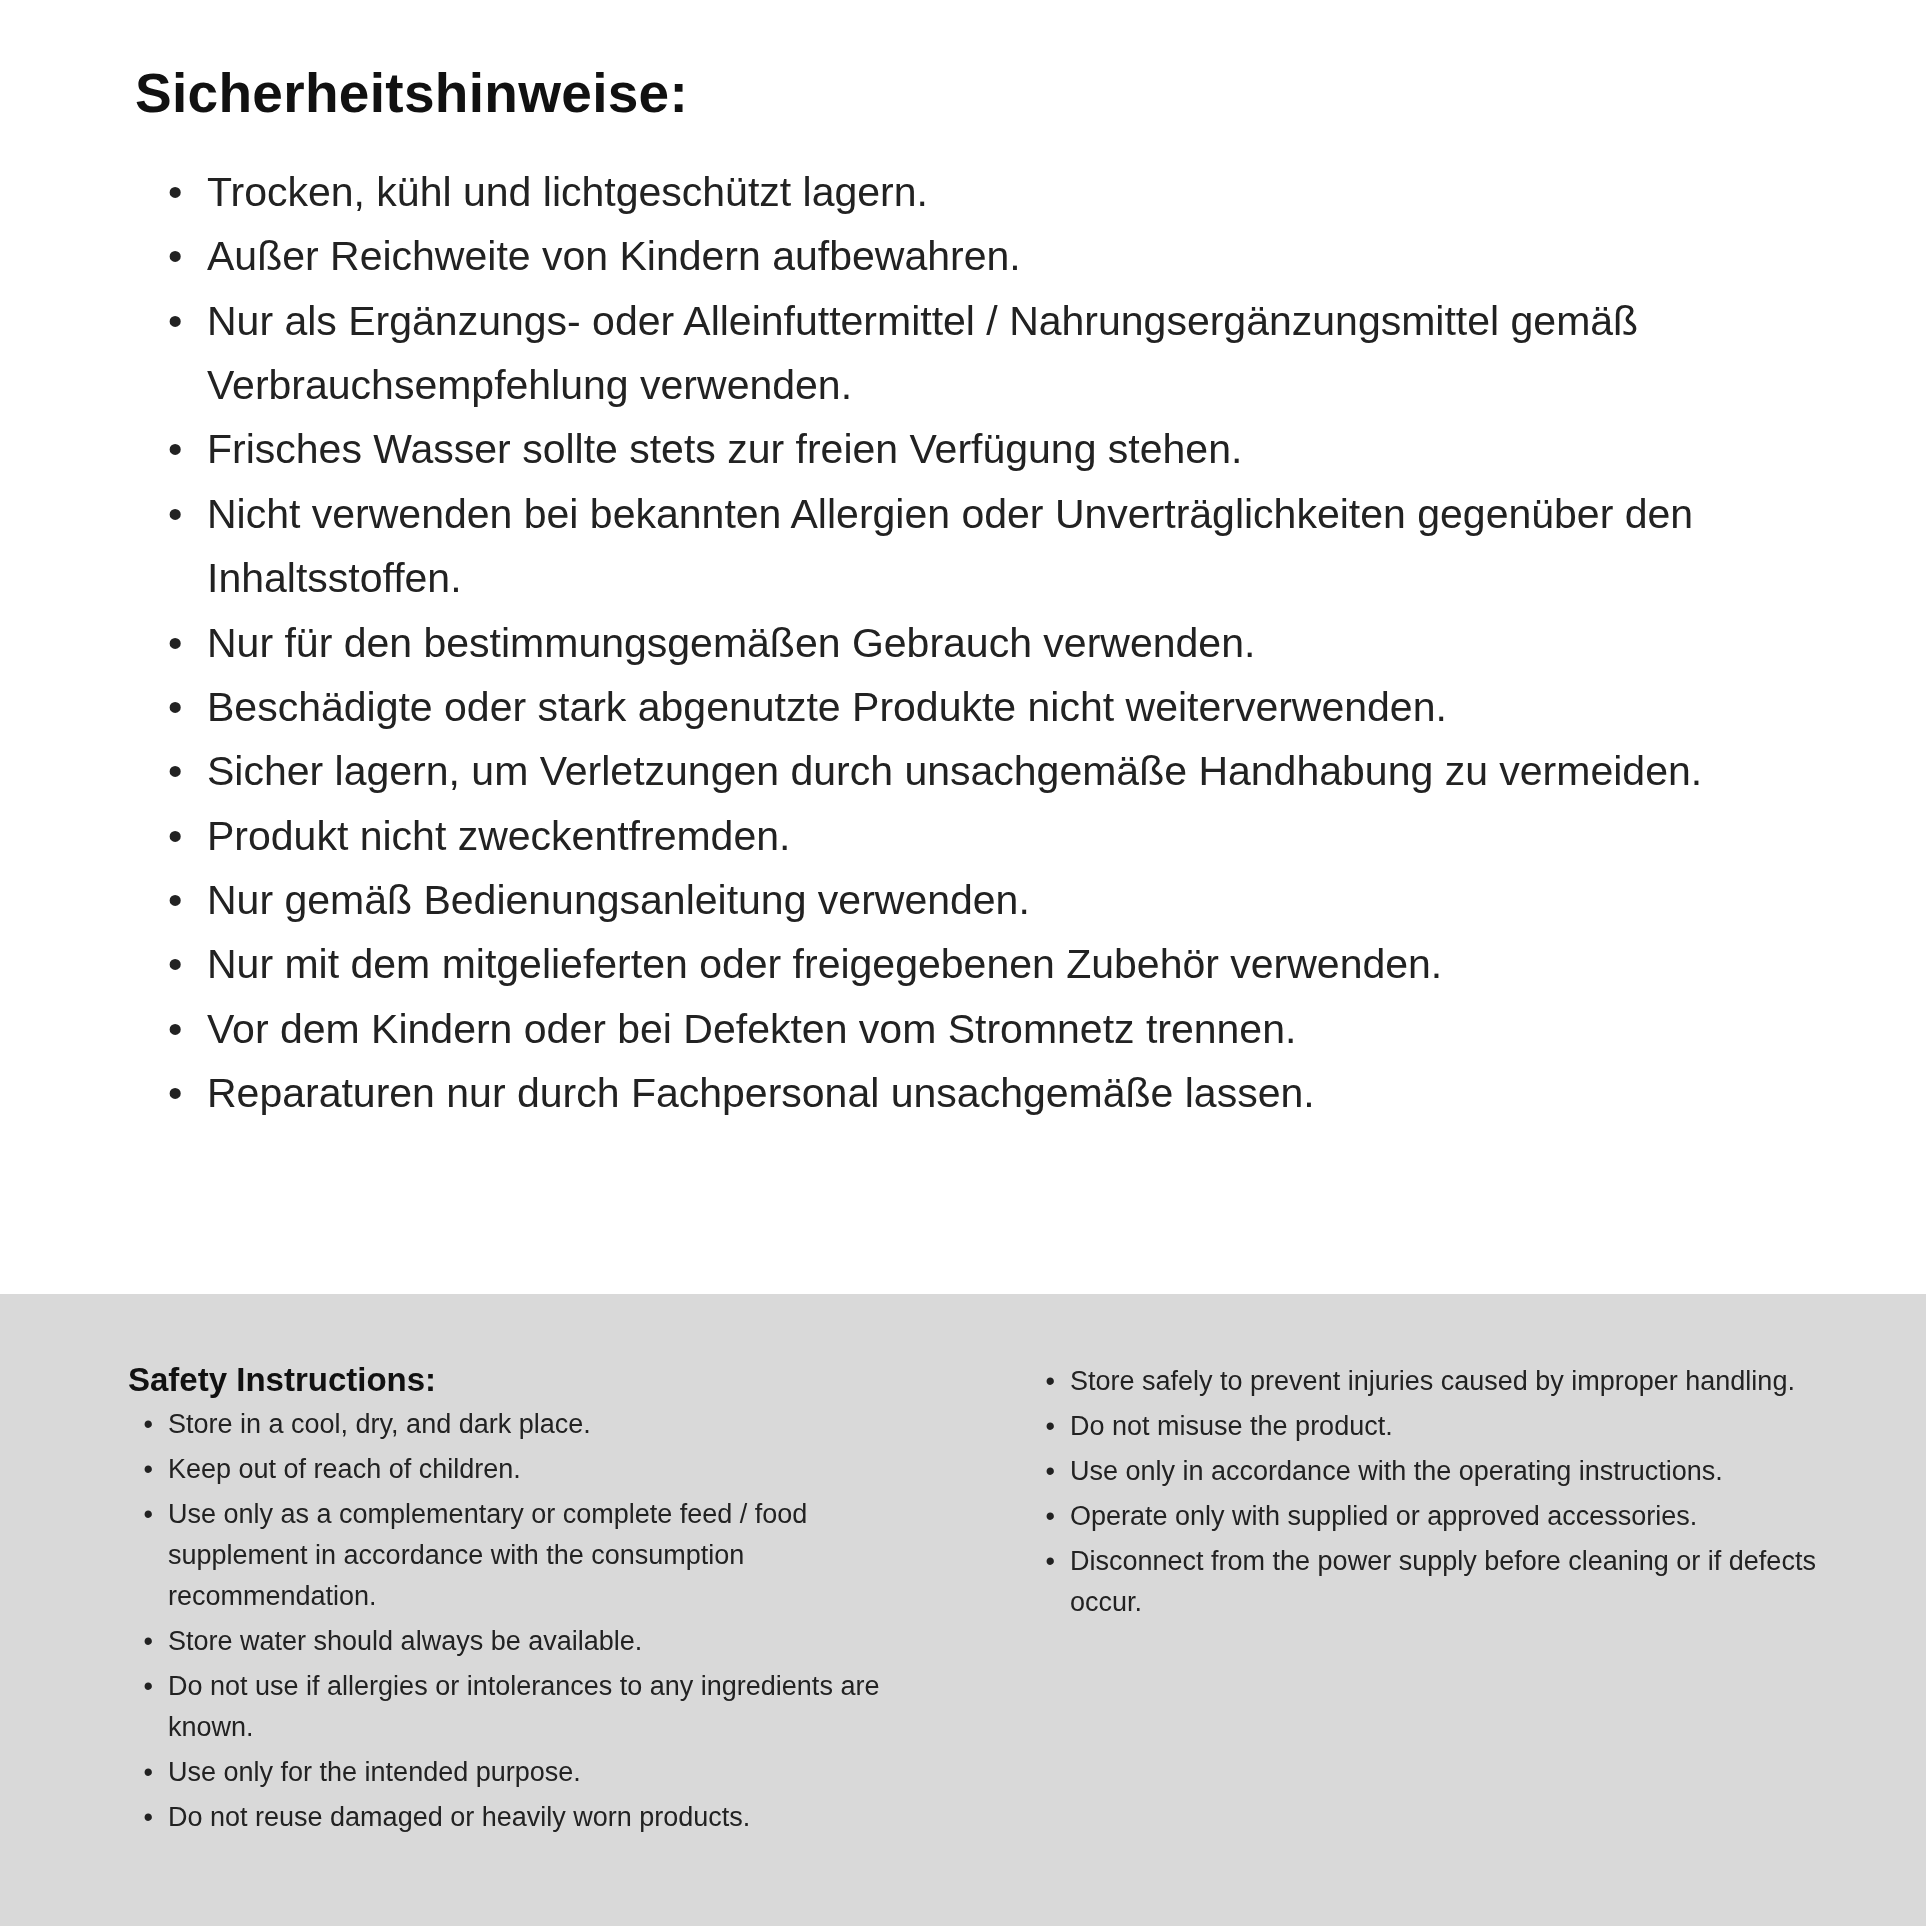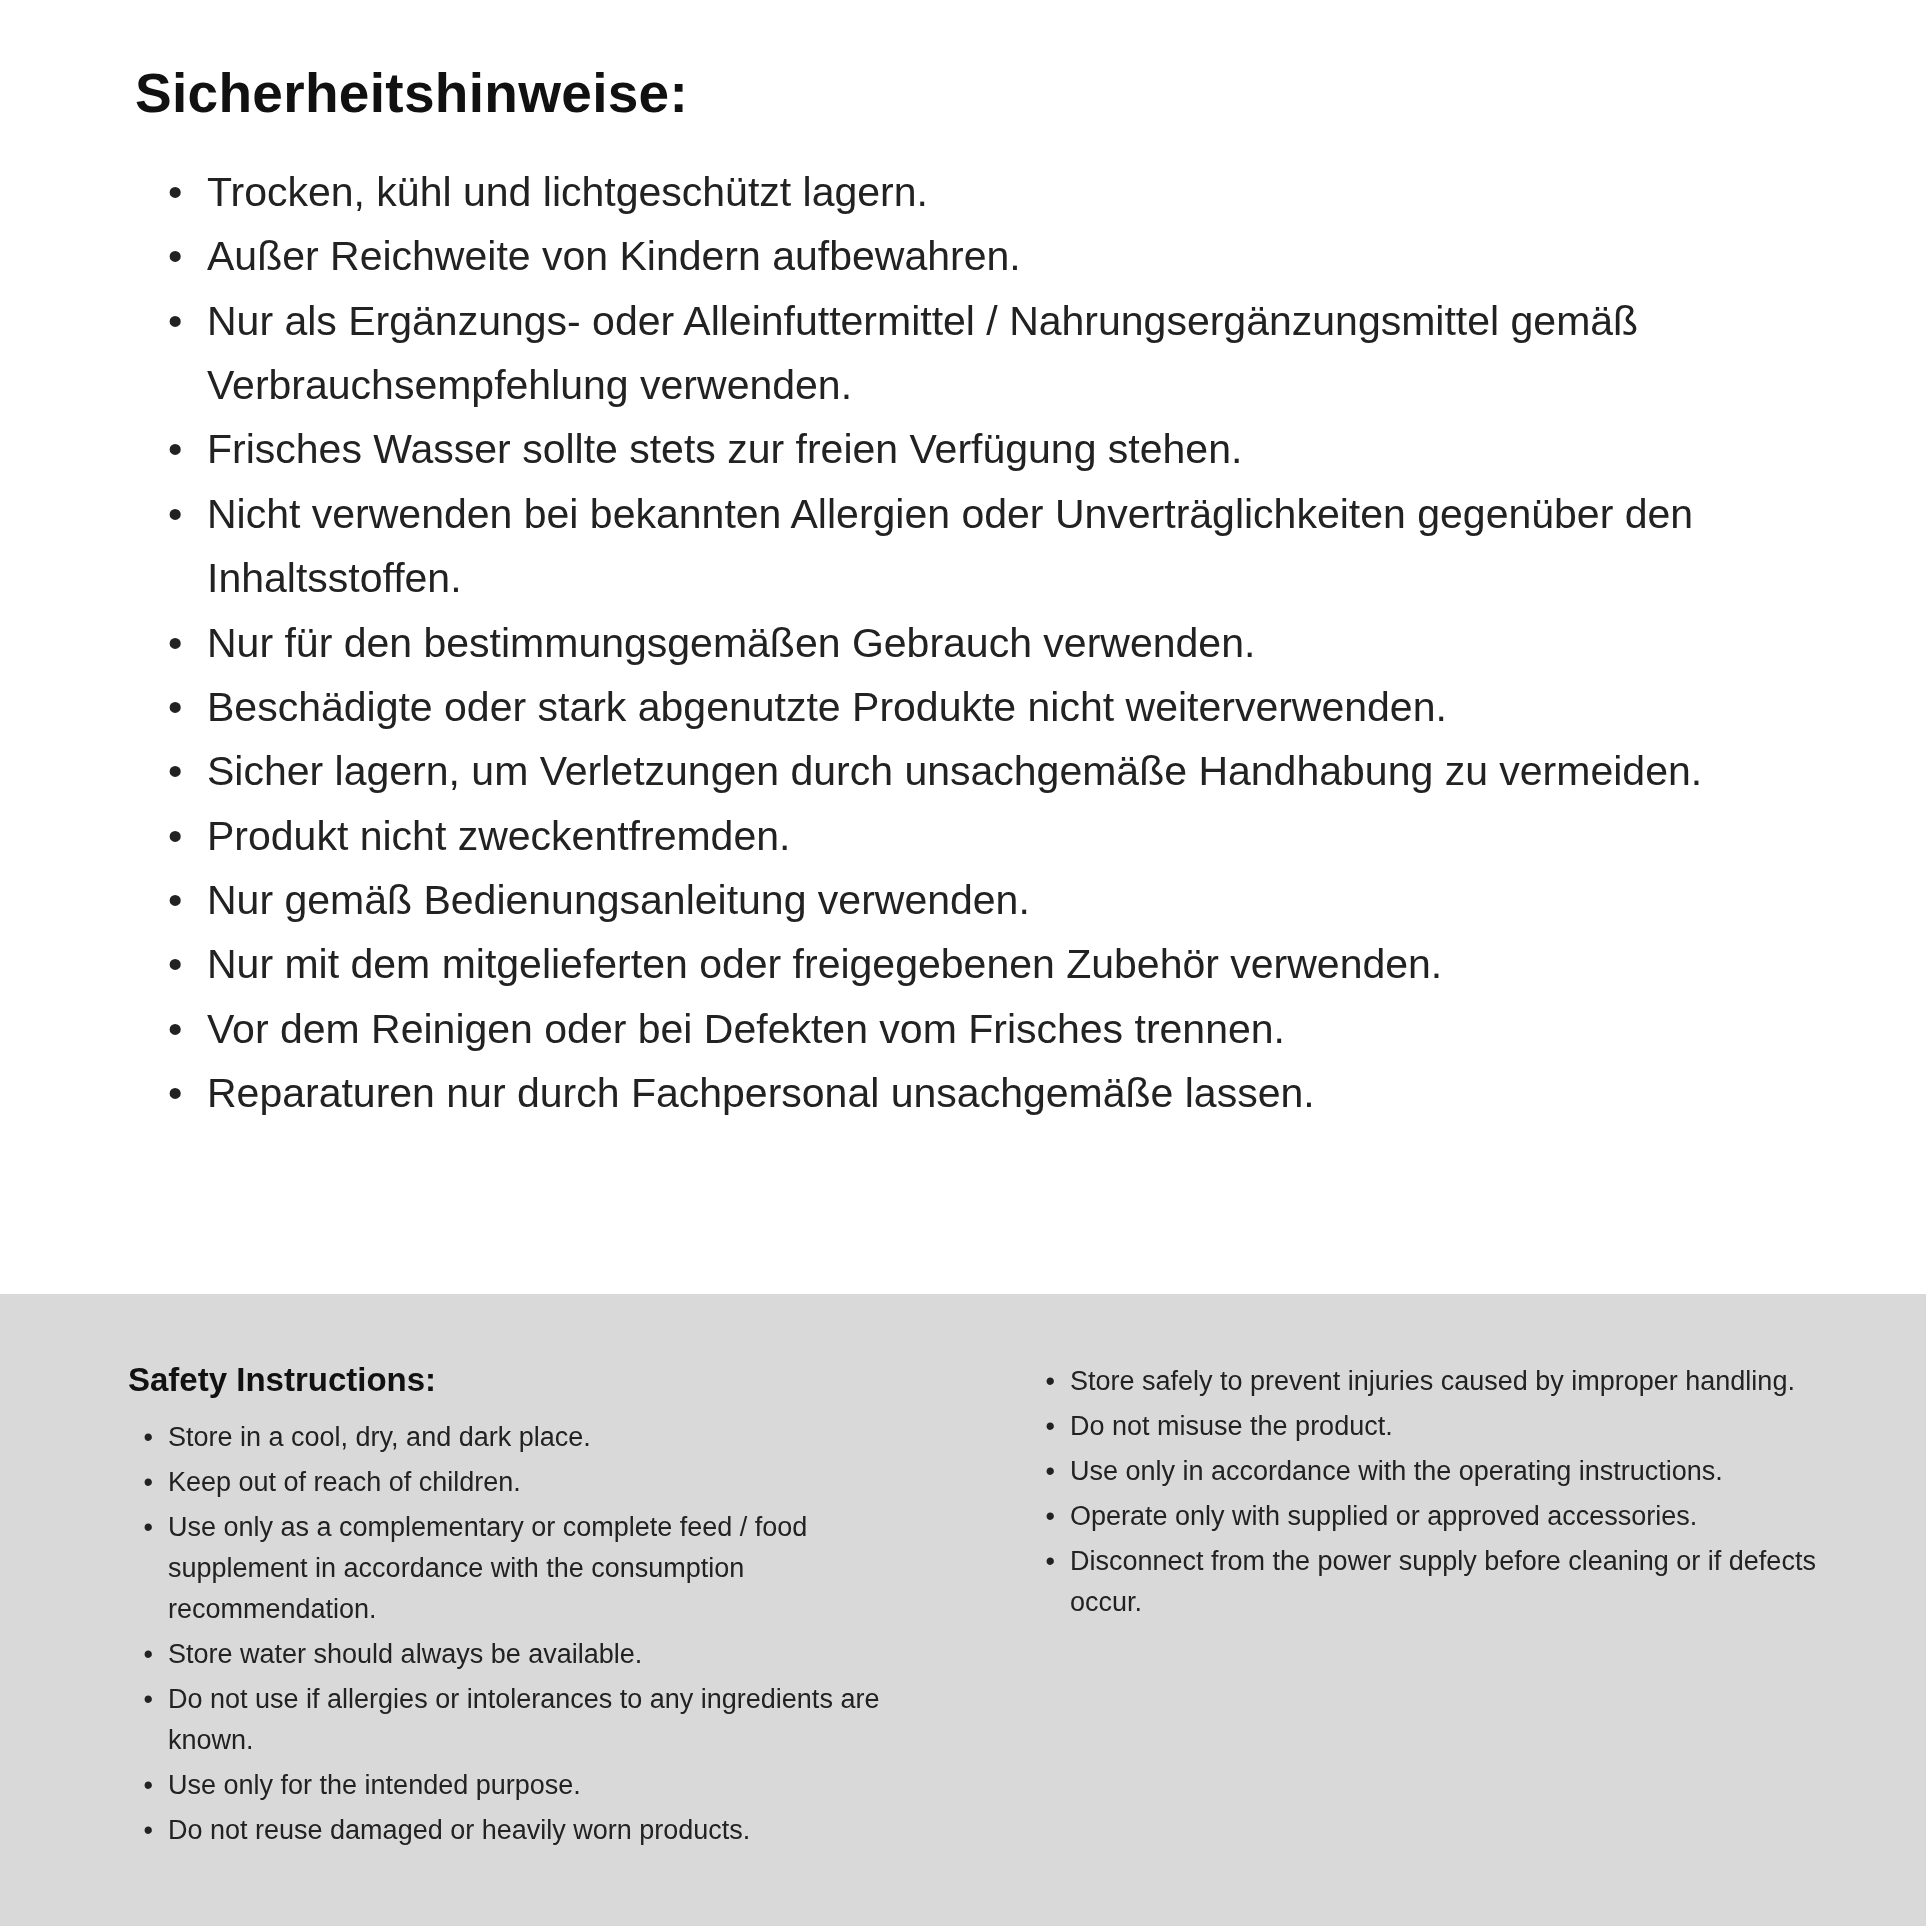--- a/index.html
+++ b/index.html
@@ -68,21 +68,21 @@
     gap: 83px;
   }
   .en-col {
     flex: 1 1 0;
     min-width: 0;
   }
   .english-title {
     font-size: 33px;
     font-weight: 700;
     color: #111111;
-    margin: 0 0 18px 0;
+    margin: 0 0 5px 0;
   }
   ul.en-list {
     list-style: none;
     margin: 0;
     padding: 0;
     font-size: 27px;
     line-height: 1.52;
     color: #222222;
   }
   ul.en-list li {
@@ -109,21 +109,21 @@
         <li>Außer Reichweite von Kindern aufbewahren.</li>
         <li>Nur als Ergänzungs- oder Alleinfuttermittel / Nahrungsergänzungsmittel gemäß Verbrauchsempfehlung verwenden.</li>
         <li>Frisches Wasser sollte stets zur freien Verfügung stehen.</li>
         <li>Nicht verwenden bei bekannten Allergien oder Unverträglichkeiten gegenüber den Inhaltsstoffen.</li>
         <li>Nur für den bestimmungsgemäßen Gebrauch verwenden.</li>
         <li>Beschädigte oder stark abgenutzte Produkte nicht weiterverwenden.</li>
         <li>Sicher lagern, um Verletzungen durch unsachgemäße Handhabung zu vermeiden.</li>
         <li>Produkt nicht zweckentfremden.</li>
         <li>Nur gemäß Bedienungsanleitung verwenden.</li>
         <li>Nur mit dem mitgelieferten oder freigegebenen Zubehör verwenden.</li>
-        <li>Vor dem Reinigen oder bei Defekten vom Frisches trennen.</li>
+        <li>Vor dem Kindern oder bei Defekten vom Stromnetz trennen.</li>
         <li>Reparaturen nur durch Fachpersonal unsachgemäße lassen.</li>
       </ul>
   </div>
 
   <div class="english-section">
     <div class="en-col">
       <h2 class="english-title">Safety Instructions:</h2>
       <ul class="en-list">
           <li>Store in a cool, dry, and dark place.</li>
           <li>Keep out of reach of children.</li>

